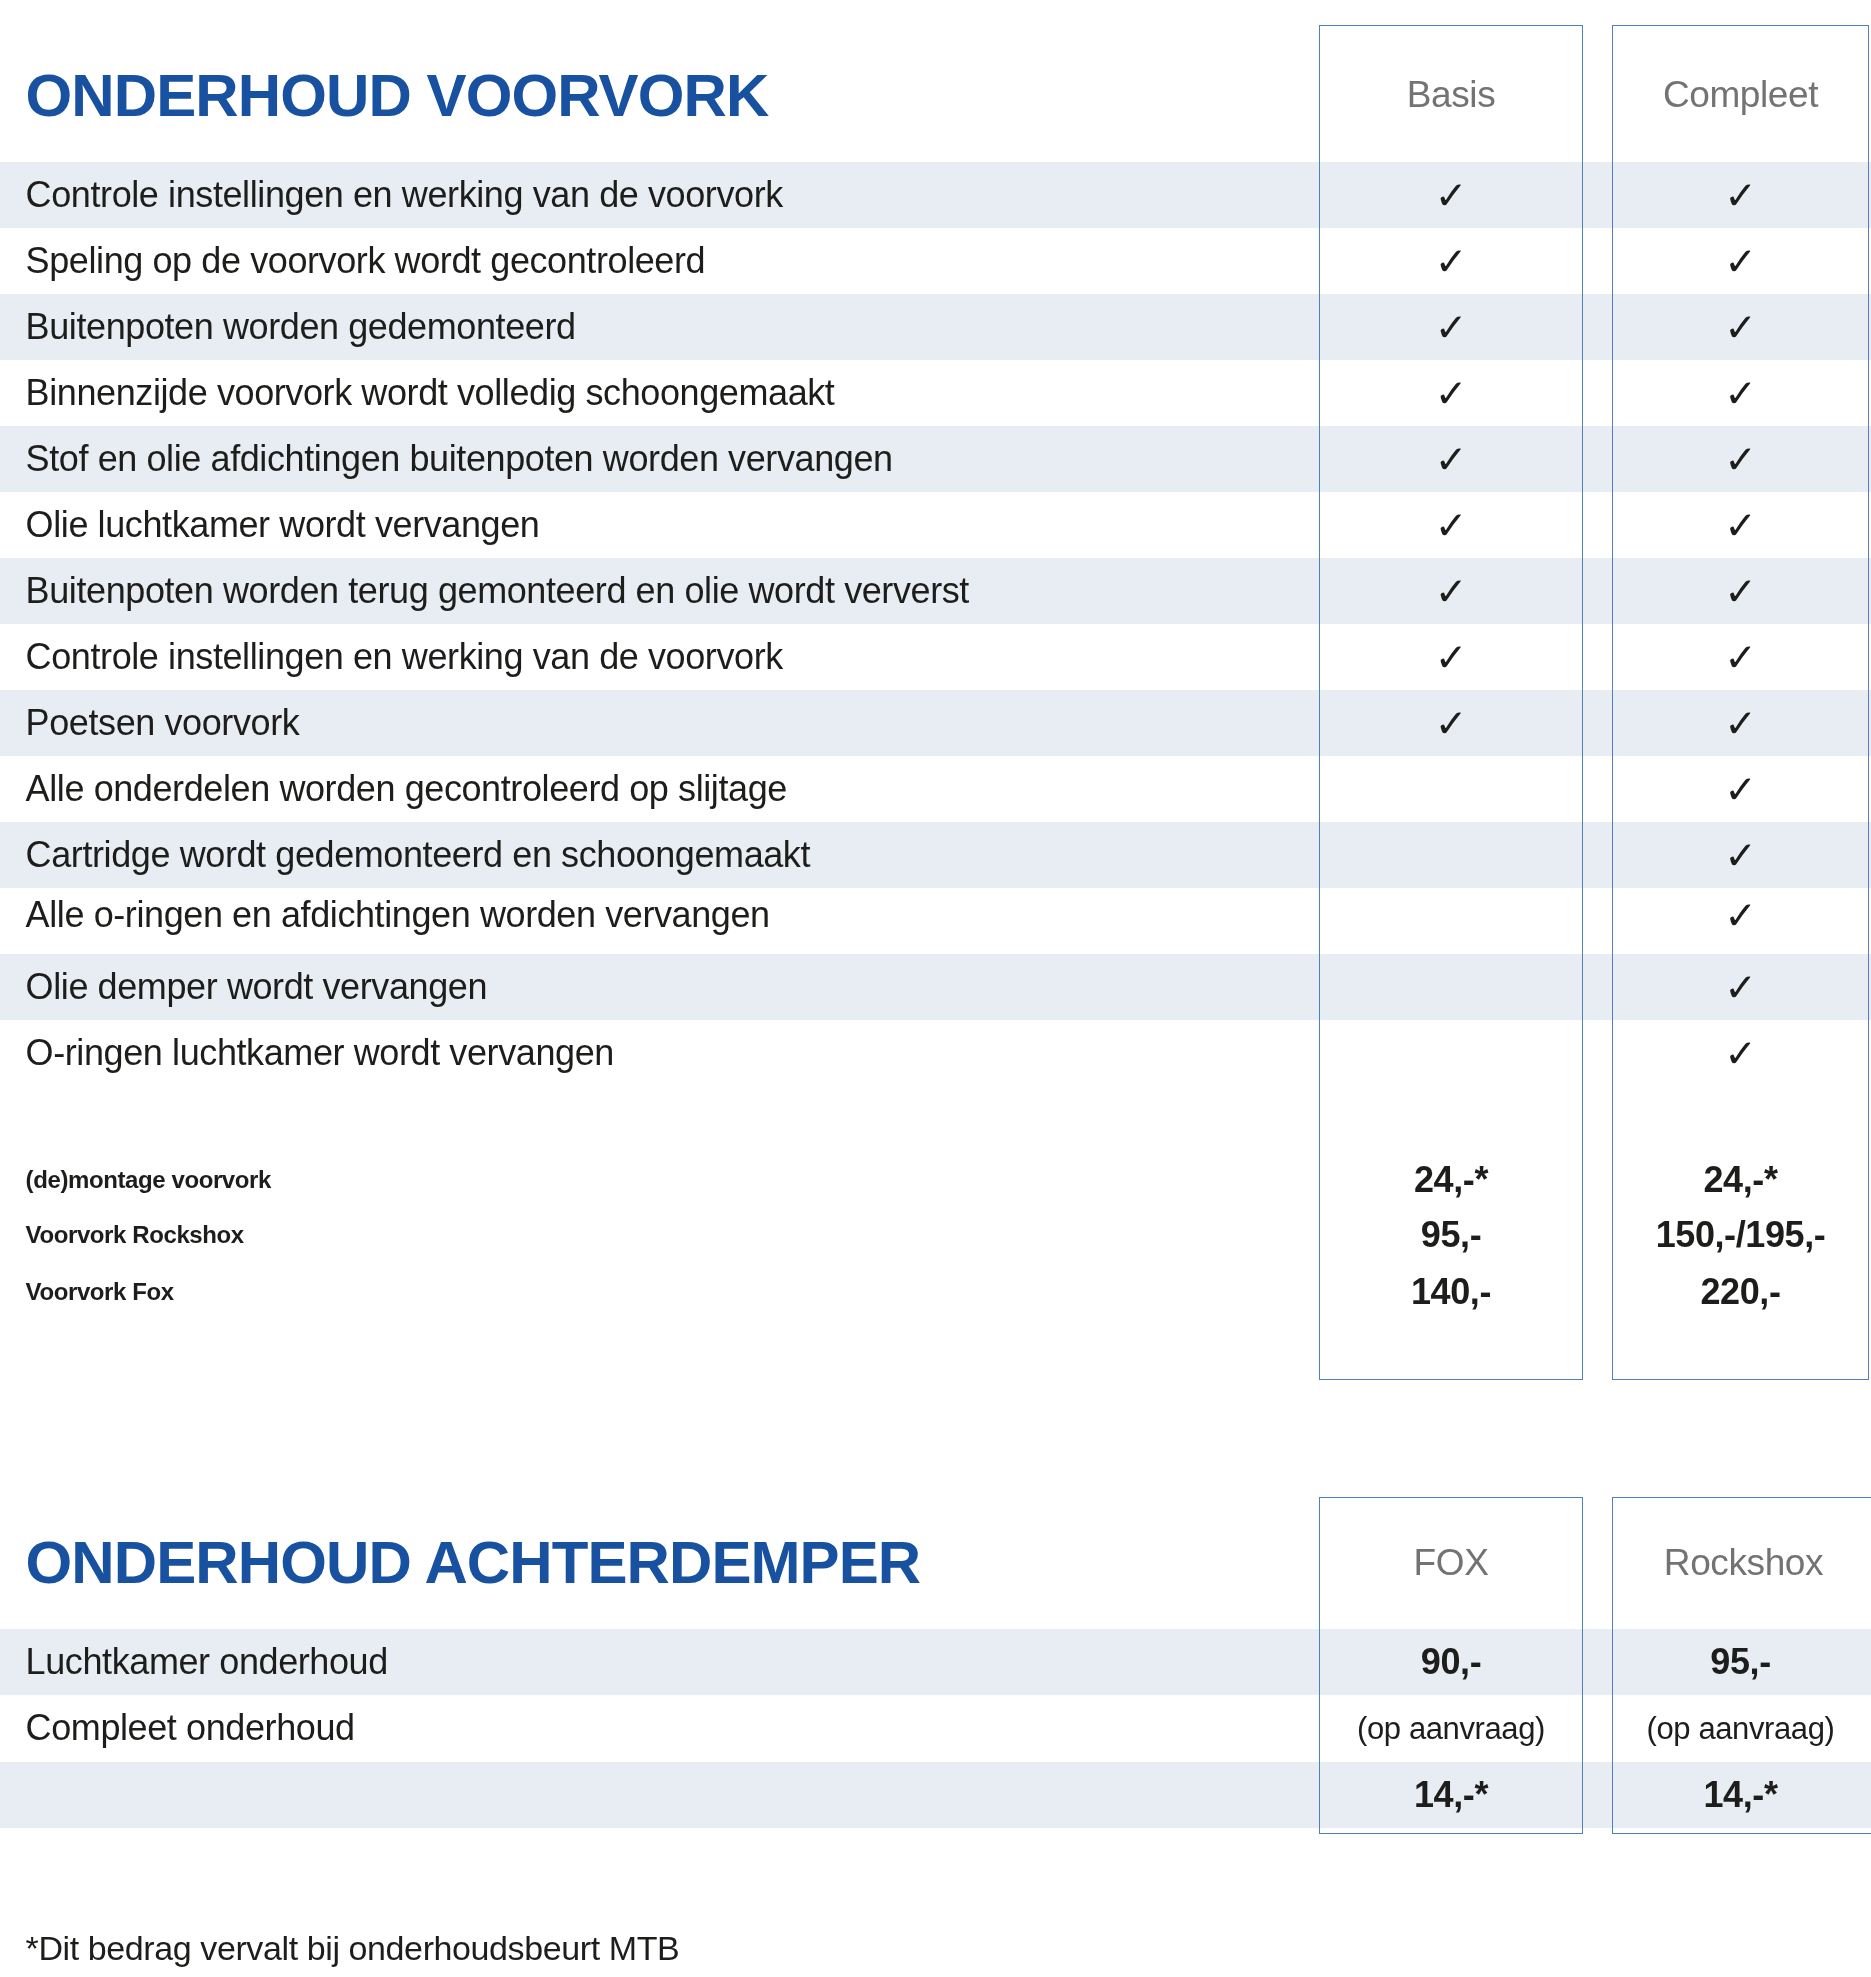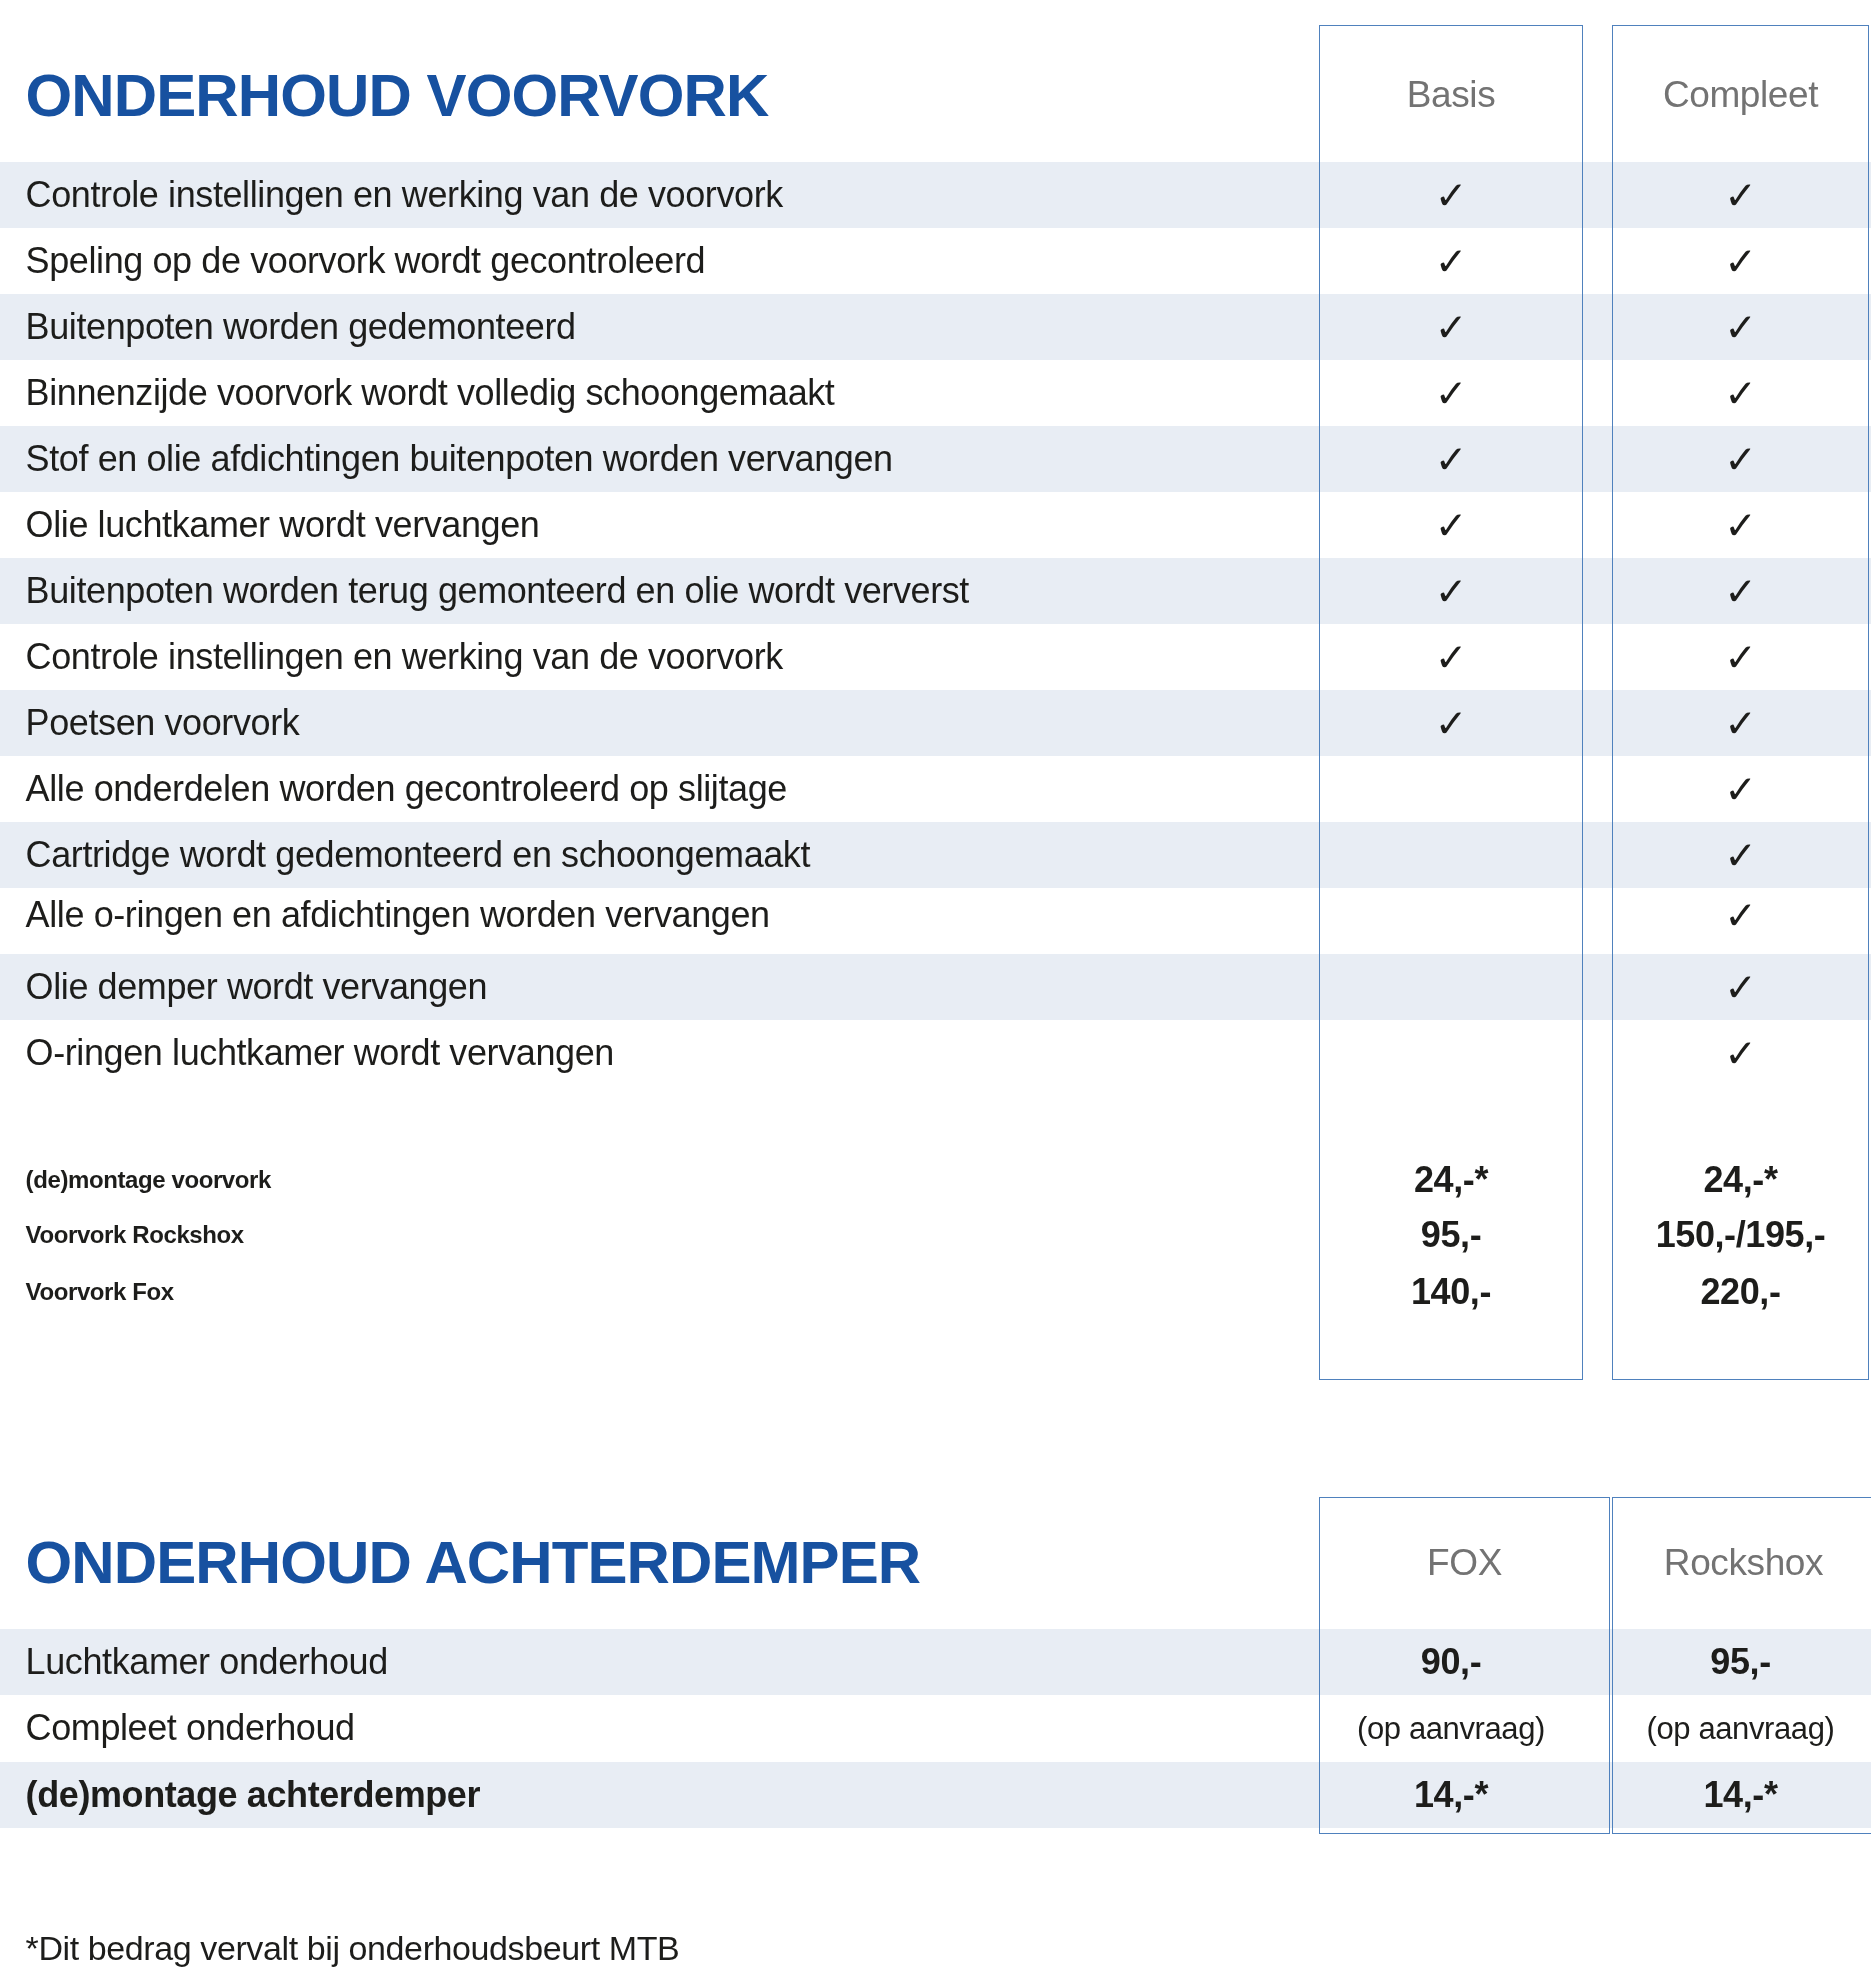--- a/index.html
+++ b/index.html
@@ -204,26 +204,25 @@
     <span class="label">Luchtkamer onderhoud</span>
     <span class="cell-a" style="font-family:'Liberation Sans',sans-serif;font-size:36px;font-weight:700;">90,-</span>
     <span class="cell-b" style="font-family:'Liberation Sans',sans-serif;font-size:36px;font-weight:700;">95,-</span>
   </div>
   <div class="row" style="top:1695px;height:66px;">
     <span class="label">Compleet onderhoud</span>
     <span class="cell-a val-small" style="font-family:'Liberation Sans',sans-serif;">(op aanvraag)</span>
     <span class="cell-b val-small" style="font-family:'Liberation Sans',sans-serif;">(op aanvraag)</span>
   </div>
   <div class="row shaded" style="top:1762px;height:66px;">
-    <span class="label bold">(de)montage achterdemper</span>
     <span class="cell-a" style="font-family:'Liberation Sans',sans-serif;font-size:36px;font-weight:700;">14,-*</span>
     <span class="cell-b" style="font-family:'Liberation Sans',sans-serif;font-size:36px;font-weight:700;">14,-*</span>
   </div>
 
-  <div class="colbox" style="left:1319px;top:1497px;width:291px;height:337px;padding-left:8px;">
+  <div class="colbox" style="left:1319px;top:1497px;width:264px;height:337px;padding-left:8px;">
     <div class="box-head" style="top:43px;">FOX</div>
   </div>
   <div class="colbox" style="left:1612px;top:1497px;width:263px;height:337px;">
     <div class="box-head" style="top:43px;">Rockshox</div>
   </div>
 
   <div class="footnote">*Dit bedrag vervalt bij onderhoudsbeurt MTB</div>
 
 </div>
 

